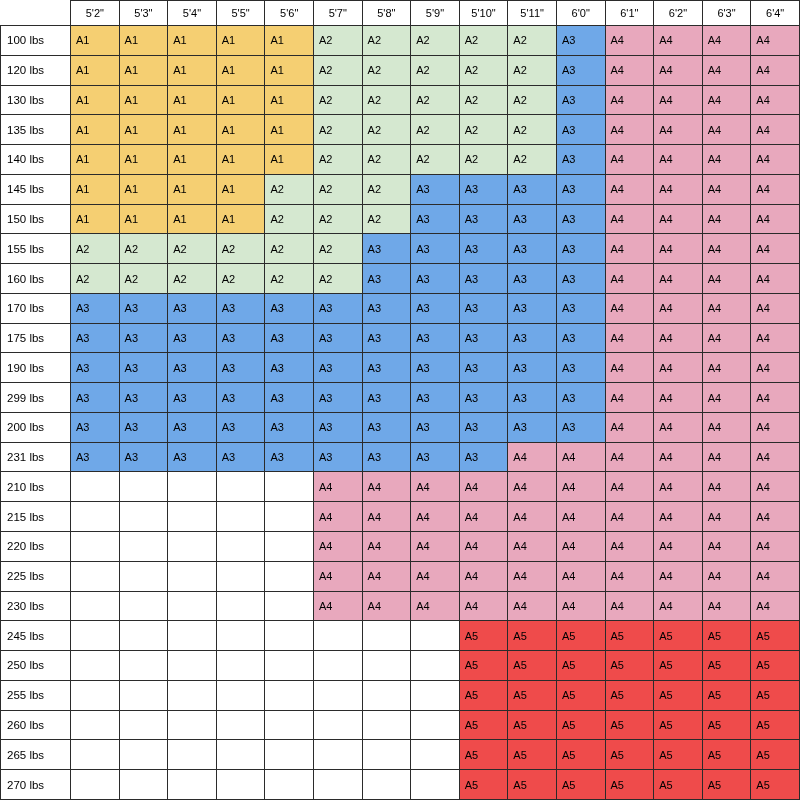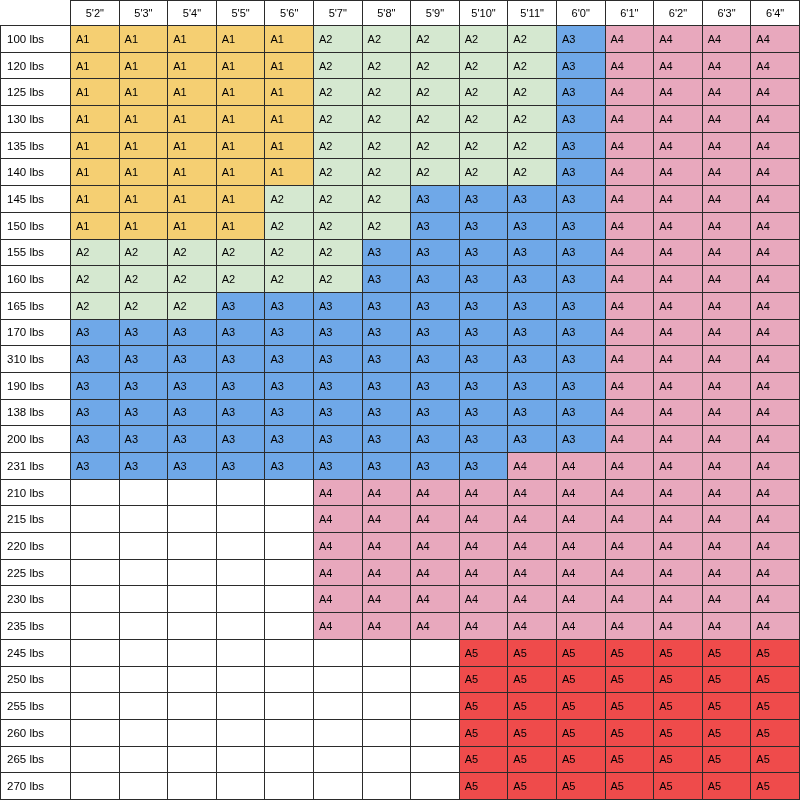--- a/index.html
+++ b/index.html
@@ -133,38 +133,20 @@
           <td style="background-color: rgb(213, 232, 208);">A2</td>
           <td style="background-color: rgb(213, 232, 208);">A2</td>
           <td style="background-color: rgb(213, 232, 208);">A2</td>
           <td style="background-color: rgb(111, 168, 232);">A3</td>
           <td style="background-color: rgb(232, 168, 189);">A4</td>
           <td style="background-color: rgb(232, 168, 189);">A4</td>
           <td style="background-color: rgb(232, 168, 189);">A4</td>
           <td style="background-color: rgb(232, 168, 189);">A4</td>
         </tr>
         <tr>
-          <th class="rowlabel">125 lbs</th>
-          <td style="background-color: rgb(245, 207, 114);">A1</td>
-          <td style="background-color: rgb(245, 207, 114);">A1</td>
-          <td style="background-color: rgb(245, 207, 114);">A1</td>
-          <td style="background-color: rgb(245, 207, 114);">A1</td>
-          <td style="background-color: rgb(245, 207, 114);">A1</td>
-          <td style="background-color: rgb(213, 232, 208);">A2</td>
-          <td style="background-color: rgb(213, 232, 208);">A2</td>
-          <td style="background-color: rgb(213, 232, 208);">A2</td>
-          <td style="background-color: rgb(213, 232, 208);">A2</td>
-          <td style="background-color: rgb(213, 232, 208);">A2</td>
-          <td style="background-color: rgb(111, 168, 232);">A3</td>
-          <td style="background-color: rgb(232, 168, 189);">A4</td>
-          <td style="background-color: rgb(232, 168, 189);">A4</td>
-          <td style="background-color: rgb(232, 168, 189);">A4</td>
-          <td style="background-color: rgb(232, 168, 189);">A4</td>
-        </tr>
-        <tr>
           <th class="rowlabel">130 lbs</th>
           <td style="background-color: rgb(245, 207, 114);">A1</td>
           <td style="background-color: rgb(245, 207, 114);">A1</td>
           <td style="background-color: rgb(245, 207, 114);">A1</td>
           <td style="background-color: rgb(245, 207, 114);">A1</td>
           <td style="background-color: rgb(245, 207, 114);">A1</td>
           <td style="background-color: rgb(213, 232, 208);">A2</td>
           <td style="background-color: rgb(213, 232, 208);">A2</td>
           <td style="background-color: rgb(213, 232, 208);">A2</td>
           <td style="background-color: rgb(213, 232, 208);">A2</td>
@@ -277,57 +259,39 @@
           <td style="background-color: rgb(111, 168, 232);">A3</td>
           <td style="background-color: rgb(111, 168, 232);">A3</td>
           <td style="background-color: rgb(111, 168, 232);">A3</td>
           <td style="background-color: rgb(111, 168, 232);">A3</td>
           <td style="background-color: rgb(232, 168, 189);">A4</td>
           <td style="background-color: rgb(232, 168, 189);">A4</td>
           <td style="background-color: rgb(232, 168, 189);">A4</td>
           <td style="background-color: rgb(232, 168, 189);">A4</td>
         </tr>
         <tr>
-          <th class="rowlabel">165 lbs</th>
-          <td style="background-color: rgb(213, 232, 208);">A2</td>
-          <td style="background-color: rgb(213, 232, 208);">A2</td>
-          <td style="background-color: rgb(213, 232, 208);">A2</td>
-          <td style="background-color: rgb(111, 168, 232);">A3</td>
-          <td style="background-color: rgb(111, 168, 232);">A3</td>
-          <td style="background-color: rgb(111, 168, 232);">A3</td>
-          <td style="background-color: rgb(111, 168, 232);">A3</td>
-          <td style="background-color: rgb(111, 168, 232);">A3</td>
-          <td style="background-color: rgb(111, 168, 232);">A3</td>
-          <td style="background-color: rgb(111, 168, 232);">A3</td>
-          <td style="background-color: rgb(111, 168, 232);">A3</td>
-          <td style="background-color: rgb(232, 168, 189);">A4</td>
-          <td style="background-color: rgb(232, 168, 189);">A4</td>
-          <td style="background-color: rgb(232, 168, 189);">A4</td>
-          <td style="background-color: rgb(232, 168, 189);">A4</td>
-        </tr>
-        <tr>
           <th class="rowlabel">170 lbs</th>
           <td style="background-color: rgb(111, 168, 232);">A3</td>
           <td style="background-color: rgb(111, 168, 232);">A3</td>
           <td style="background-color: rgb(111, 168, 232);">A3</td>
           <td style="background-color: rgb(111, 168, 232);">A3</td>
           <td style="background-color: rgb(111, 168, 232);">A3</td>
           <td style="background-color: rgb(111, 168, 232);">A3</td>
           <td style="background-color: rgb(111, 168, 232);">A3</td>
           <td style="background-color: rgb(111, 168, 232);">A3</td>
           <td style="background-color: rgb(111, 168, 232);">A3</td>
           <td style="background-color: rgb(111, 168, 232);">A3</td>
           <td style="background-color: rgb(111, 168, 232);">A3</td>
           <td style="background-color: rgb(232, 168, 189);">A4</td>
           <td style="background-color: rgb(232, 168, 189);">A4</td>
           <td style="background-color: rgb(232, 168, 189);">A4</td>
           <td style="background-color: rgb(232, 168, 189);">A4</td>
         </tr>
         <tr>
-          <th class="rowlabel">310 lbs</th>
+          <th class="rowlabel">175 lbs</th>
           <td style="background-color: rgb(111, 168, 232);">A3</td>
           <td style="background-color: rgb(111, 168, 232);">A3</td>
           <td style="background-color: rgb(111, 168, 232);">A3</td>
           <td style="background-color: rgb(111, 168, 232);">A3</td>
           <td style="background-color: rgb(111, 168, 232);">A3</td>
           <td style="background-color: rgb(111, 168, 232);">A3</td>
           <td style="background-color: rgb(111, 168, 232);">A3</td>
           <td style="background-color: rgb(111, 168, 232);">A3</td>
           <td style="background-color: rgb(111, 168, 232);">A3</td>
           <td style="background-color: rgb(111, 168, 232);">A3</td>
@@ -349,21 +313,21 @@
           <td style="background-color: rgb(111, 168, 232);">A3</td>
           <td style="background-color: rgb(111, 168, 232);">A3</td>
           <td style="background-color: rgb(111, 168, 232);">A3</td>
           <td style="background-color: rgb(111, 168, 232);">A3</td>
           <td style="background-color: rgb(232, 168, 189);">A4</td>
           <td style="background-color: rgb(232, 168, 189);">A4</td>
           <td style="background-color: rgb(232, 168, 189);">A4</td>
           <td style="background-color: rgb(232, 168, 189);">A4</td>
         </tr>
         <tr>
-          <th class="rowlabel">138 lbs</th>
+          <th class="rowlabel">299 lbs</th>
           <td style="background-color: rgb(111, 168, 232);">A3</td>
           <td style="background-color: rgb(111, 168, 232);">A3</td>
           <td style="background-color: rgb(111, 168, 232);">A3</td>
           <td style="background-color: rgb(111, 168, 232);">A3</td>
           <td style="background-color: rgb(111, 168, 232);">A3</td>
           <td style="background-color: rgb(111, 168, 232);">A3</td>
           <td style="background-color: rgb(111, 168, 232);">A3</td>
           <td style="background-color: rgb(111, 168, 232);">A3</td>
           <td style="background-color: rgb(111, 168, 232);">A3</td>
           <td style="background-color: rgb(111, 168, 232);">A3</td>
@@ -476,38 +440,20 @@
           <td style="background-color: rgb(232, 168, 189);">A4</td>
           <td style="background-color: rgb(232, 168, 189);">A4</td>
           <td style="background-color: rgb(232, 168, 189);">A4</td>
           <td style="background-color: rgb(232, 168, 189);">A4</td>
           <td style="background-color: rgb(232, 168, 189);">A4</td>
           <td style="background-color: rgb(232, 168, 189);">A4</td>
           <td style="background-color: rgb(232, 168, 189);">A4</td>
         </tr>
         <tr>
           <th class="rowlabel">230 lbs</th>
-          <td class="empty"></td>
-          <td class="empty"></td>
-          <td class="empty"></td>
-          <td class="empty"></td>
-          <td class="empty"></td>
-          <td style="background-color: rgb(232, 168, 189);">A4</td>
-          <td style="background-color: rgb(232, 168, 189);">A4</td>
-          <td style="background-color: rgb(232, 168, 189);">A4</td>
-          <td style="background-color: rgb(232, 168, 189);">A4</td>
-          <td style="background-color: rgb(232, 168, 189);">A4</td>
-          <td style="background-color: rgb(232, 168, 189);">A4</td>
-          <td style="background-color: rgb(232, 168, 189);">A4</td>
-          <td style="background-color: rgb(232, 168, 189);">A4</td>
-          <td style="background-color: rgb(232, 168, 189);">A4</td>
-          <td style="background-color: rgb(232, 168, 189);">A4</td>
-        </tr>
-        <tr>
-          <th class="rowlabel">235 lbs</th>
           <td class="empty"></td>
           <td class="empty"></td>
           <td class="empty"></td>
           <td class="empty"></td>
           <td class="empty"></td>
           <td style="background-color: rgb(232, 168, 189);">A4</td>
           <td style="background-color: rgb(232, 168, 189);">A4</td>
           <td style="background-color: rgb(232, 168, 189);">A4</td>
           <td style="background-color: rgb(232, 168, 189);">A4</td>
           <td style="background-color: rgb(232, 168, 189);">A4</td>

